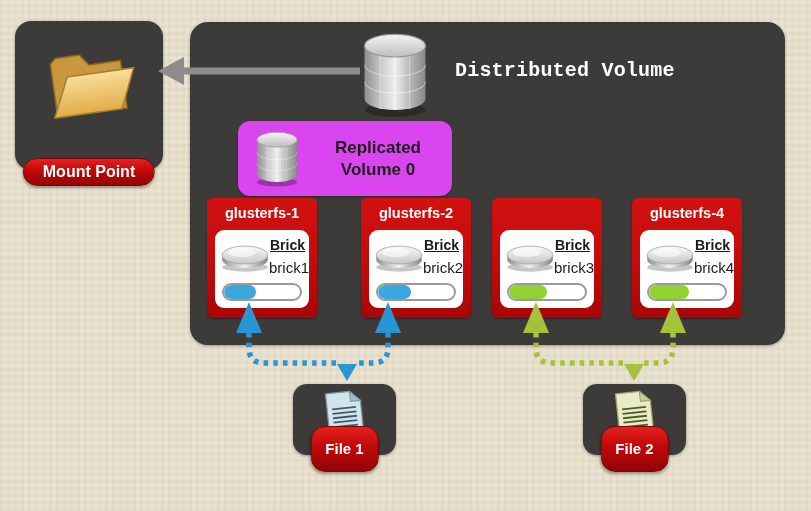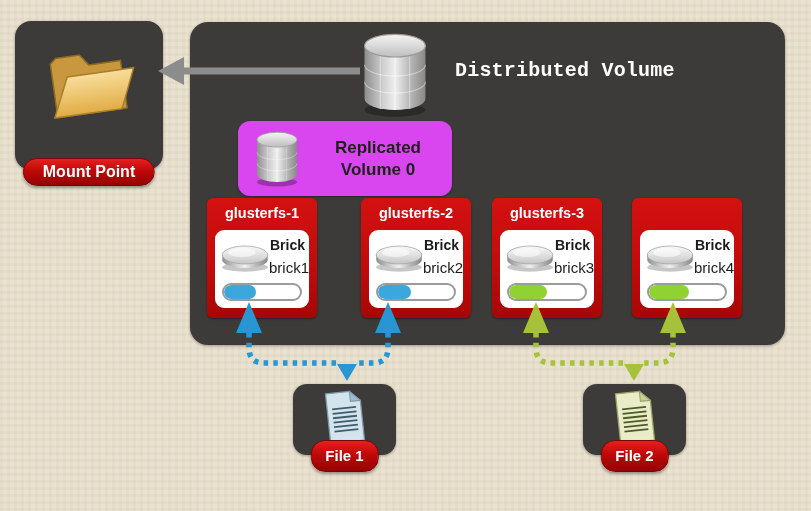--- a/index.html
+++ b/index.html
@@ -34,30 +34,30 @@
   .rv-label{flex:1;text-align:center;font-weight:bold;font-size:17px;line-height:1.25;color:#201e1c;width:110px;margin:0 auto;}
   
   .server{position:absolute;top:176px;width:110px;height:120px;border-radius:6px;
     background:linear-gradient(180deg,#d31111 0%,#c30b0b 55%,#a70606 100%);
     box-shadow:0 1px 2px rgba(0,0,0,.4);}
   .srv1{left:17px;} .srv2{left:171px;} .srv3{left:302px;} .srv4{left:442px;}
   .server-title{text-align:center;color:#fff;font-weight:bold;font-size:14.5px;padding-top:7px;}
   .brick-card{position:absolute;left:8px;right:8px;top:32px;bottom:10px;background:#fff;border-radius:9px;}
   .disk-svg{position:absolute;left:4px;top:6px;width:52px;height:38px;}
   .brick-text{position:absolute;left:54px;right:3px;top:7px;text-align:center;color:#1d1b19;}
-  .brick-title{font-weight:bold;font-size:14px;}
+  .brick-title{font-weight:bold;font-size:14px;text-decoration:underline;}
   .brick-name{font-size:15px;margin-top:6px;}
   .bar{position:absolute;left:7px;right:7px;bottom:7px;height:14px;background:#fff;
     border:2px solid #9b9b9b;border-radius:10px;overflow:hidden;}
   .bar-fill{height:100%;border-radius:8px;}
   
   .file-box{top:384px;width:103px;height:71px;border-radius:14px;}
   .file1{left:293px;} .file2{left:583px;}
   .doc-svg{position:absolute;left:50%;transform:translateX(-50%);top:5px;width:44px;height:56px;}
-  .file-badge{bottom:-17px;font-size:15px;padding:7px 14px;}
+  .file-badge{bottom:-17px;font-size:15px;padding:14px 14px;}
   
   .overlay{position:absolute;left:0;top:0;width:811px;height:511px;pointer-events:none;z-index:5;}
   .defs-holder{position:absolute;width:0;height:0;overflow:hidden;}
 </style>
 </head>
 <body>
 
 <svg class="defs-holder" aria-hidden="true">
   <defs>
     <linearGradient id="g-cyl-body" x1="0" y1="0" x2="1" y2="0">
@@ -163,36 +163,36 @@
           <div class="brick-title">Brick</div>
           <div class="brick-name">brick2</div>
         </div>
         <div class="bar">
           <div class="bar-fill" style="width: 44%; background: rgb(58, 167, 221);"></div>
         </div>
       </div>
     </div>
 
     <div class="server srv3">
-      <div class="server-title">glusterfs-3</div>
       <div class="brick-card">
         <svg class="disk-svg">
             <use href="#sym-disk"></use>
           </svg>
         <div class="brick-text">
           <div class="brick-title">Brick</div>
           <div class="brick-name">brick3</div>
         </div>
         <div class="bar">
           <div class="bar-fill" style="width: 50%; background: rgb(143, 210, 50);"></div>
         </div>
       </div>
     </div>
 
     <div class="server srv4">
+      <div class="server-title">glusterfs-4</div>
       <div class="brick-card">
         <svg class="disk-svg">
             <use href="#sym-disk"></use>
           </svg>
         <div class="brick-text">
           <div class="brick-title">Brick</div>
           <div class="brick-name">brick4</div>
         </div>
         <div class="bar">
           <div class="bar-fill" style="width: 52%; background: rgb(143, 210, 50);"></div>

